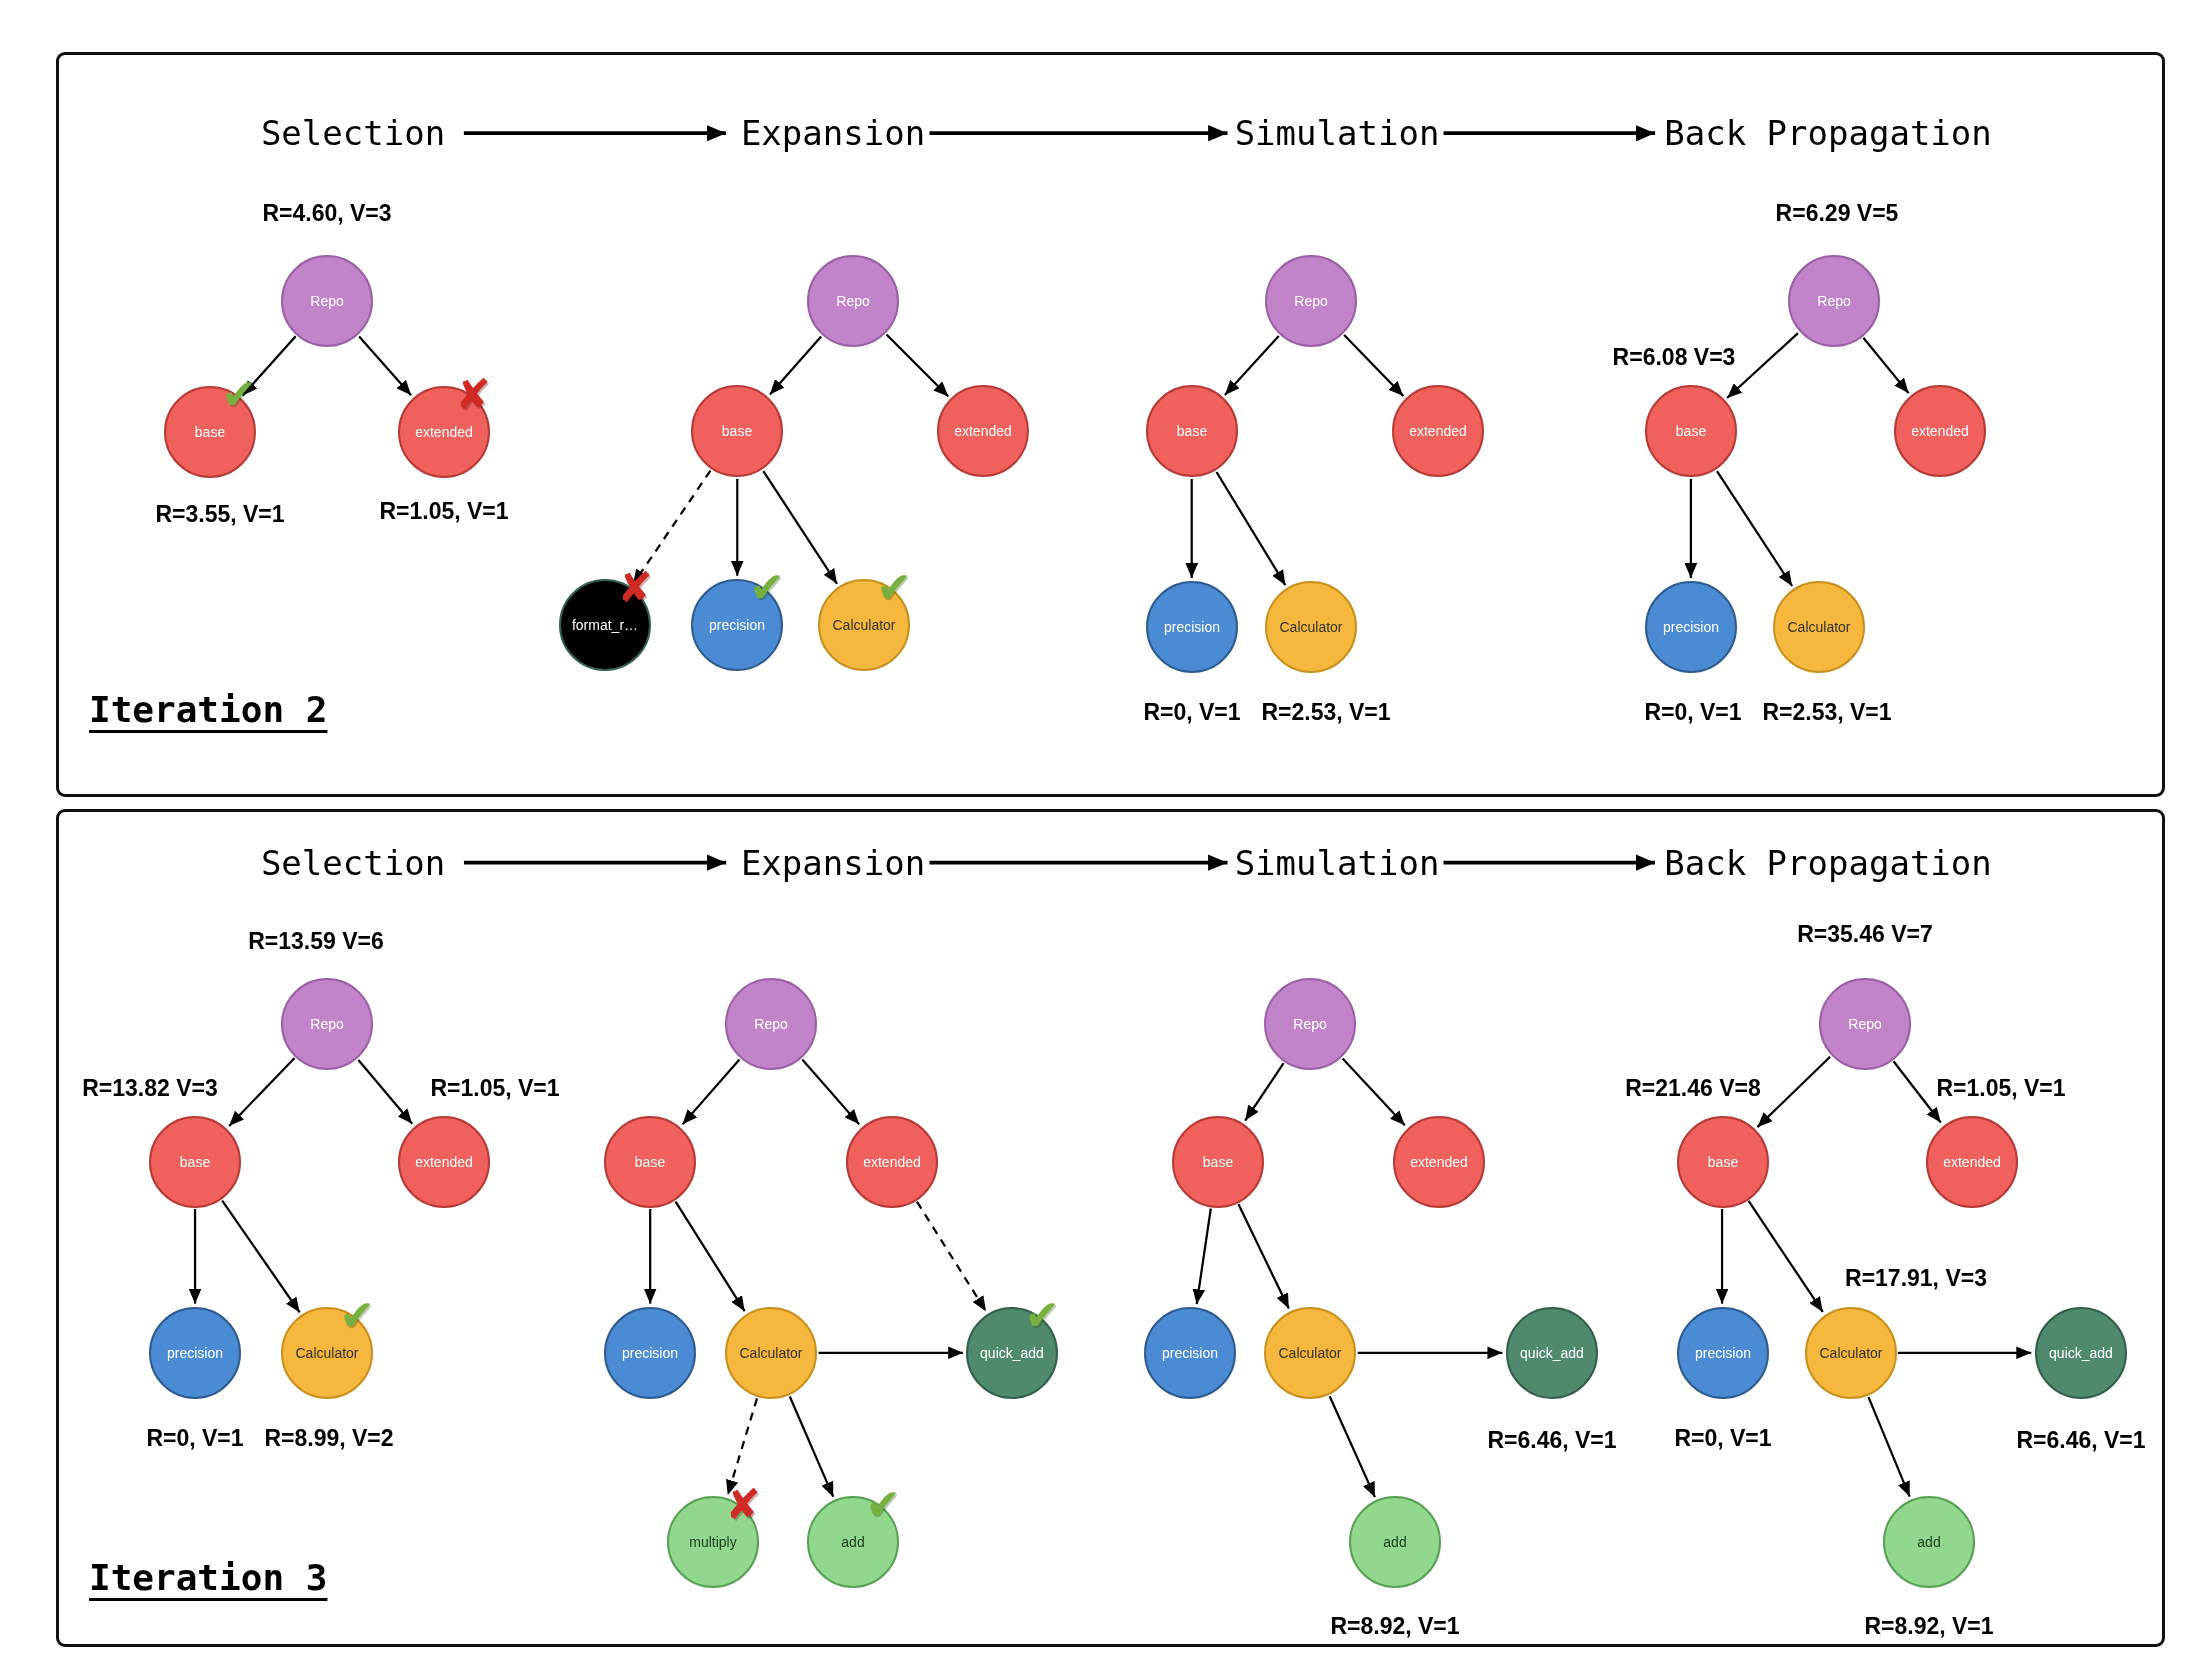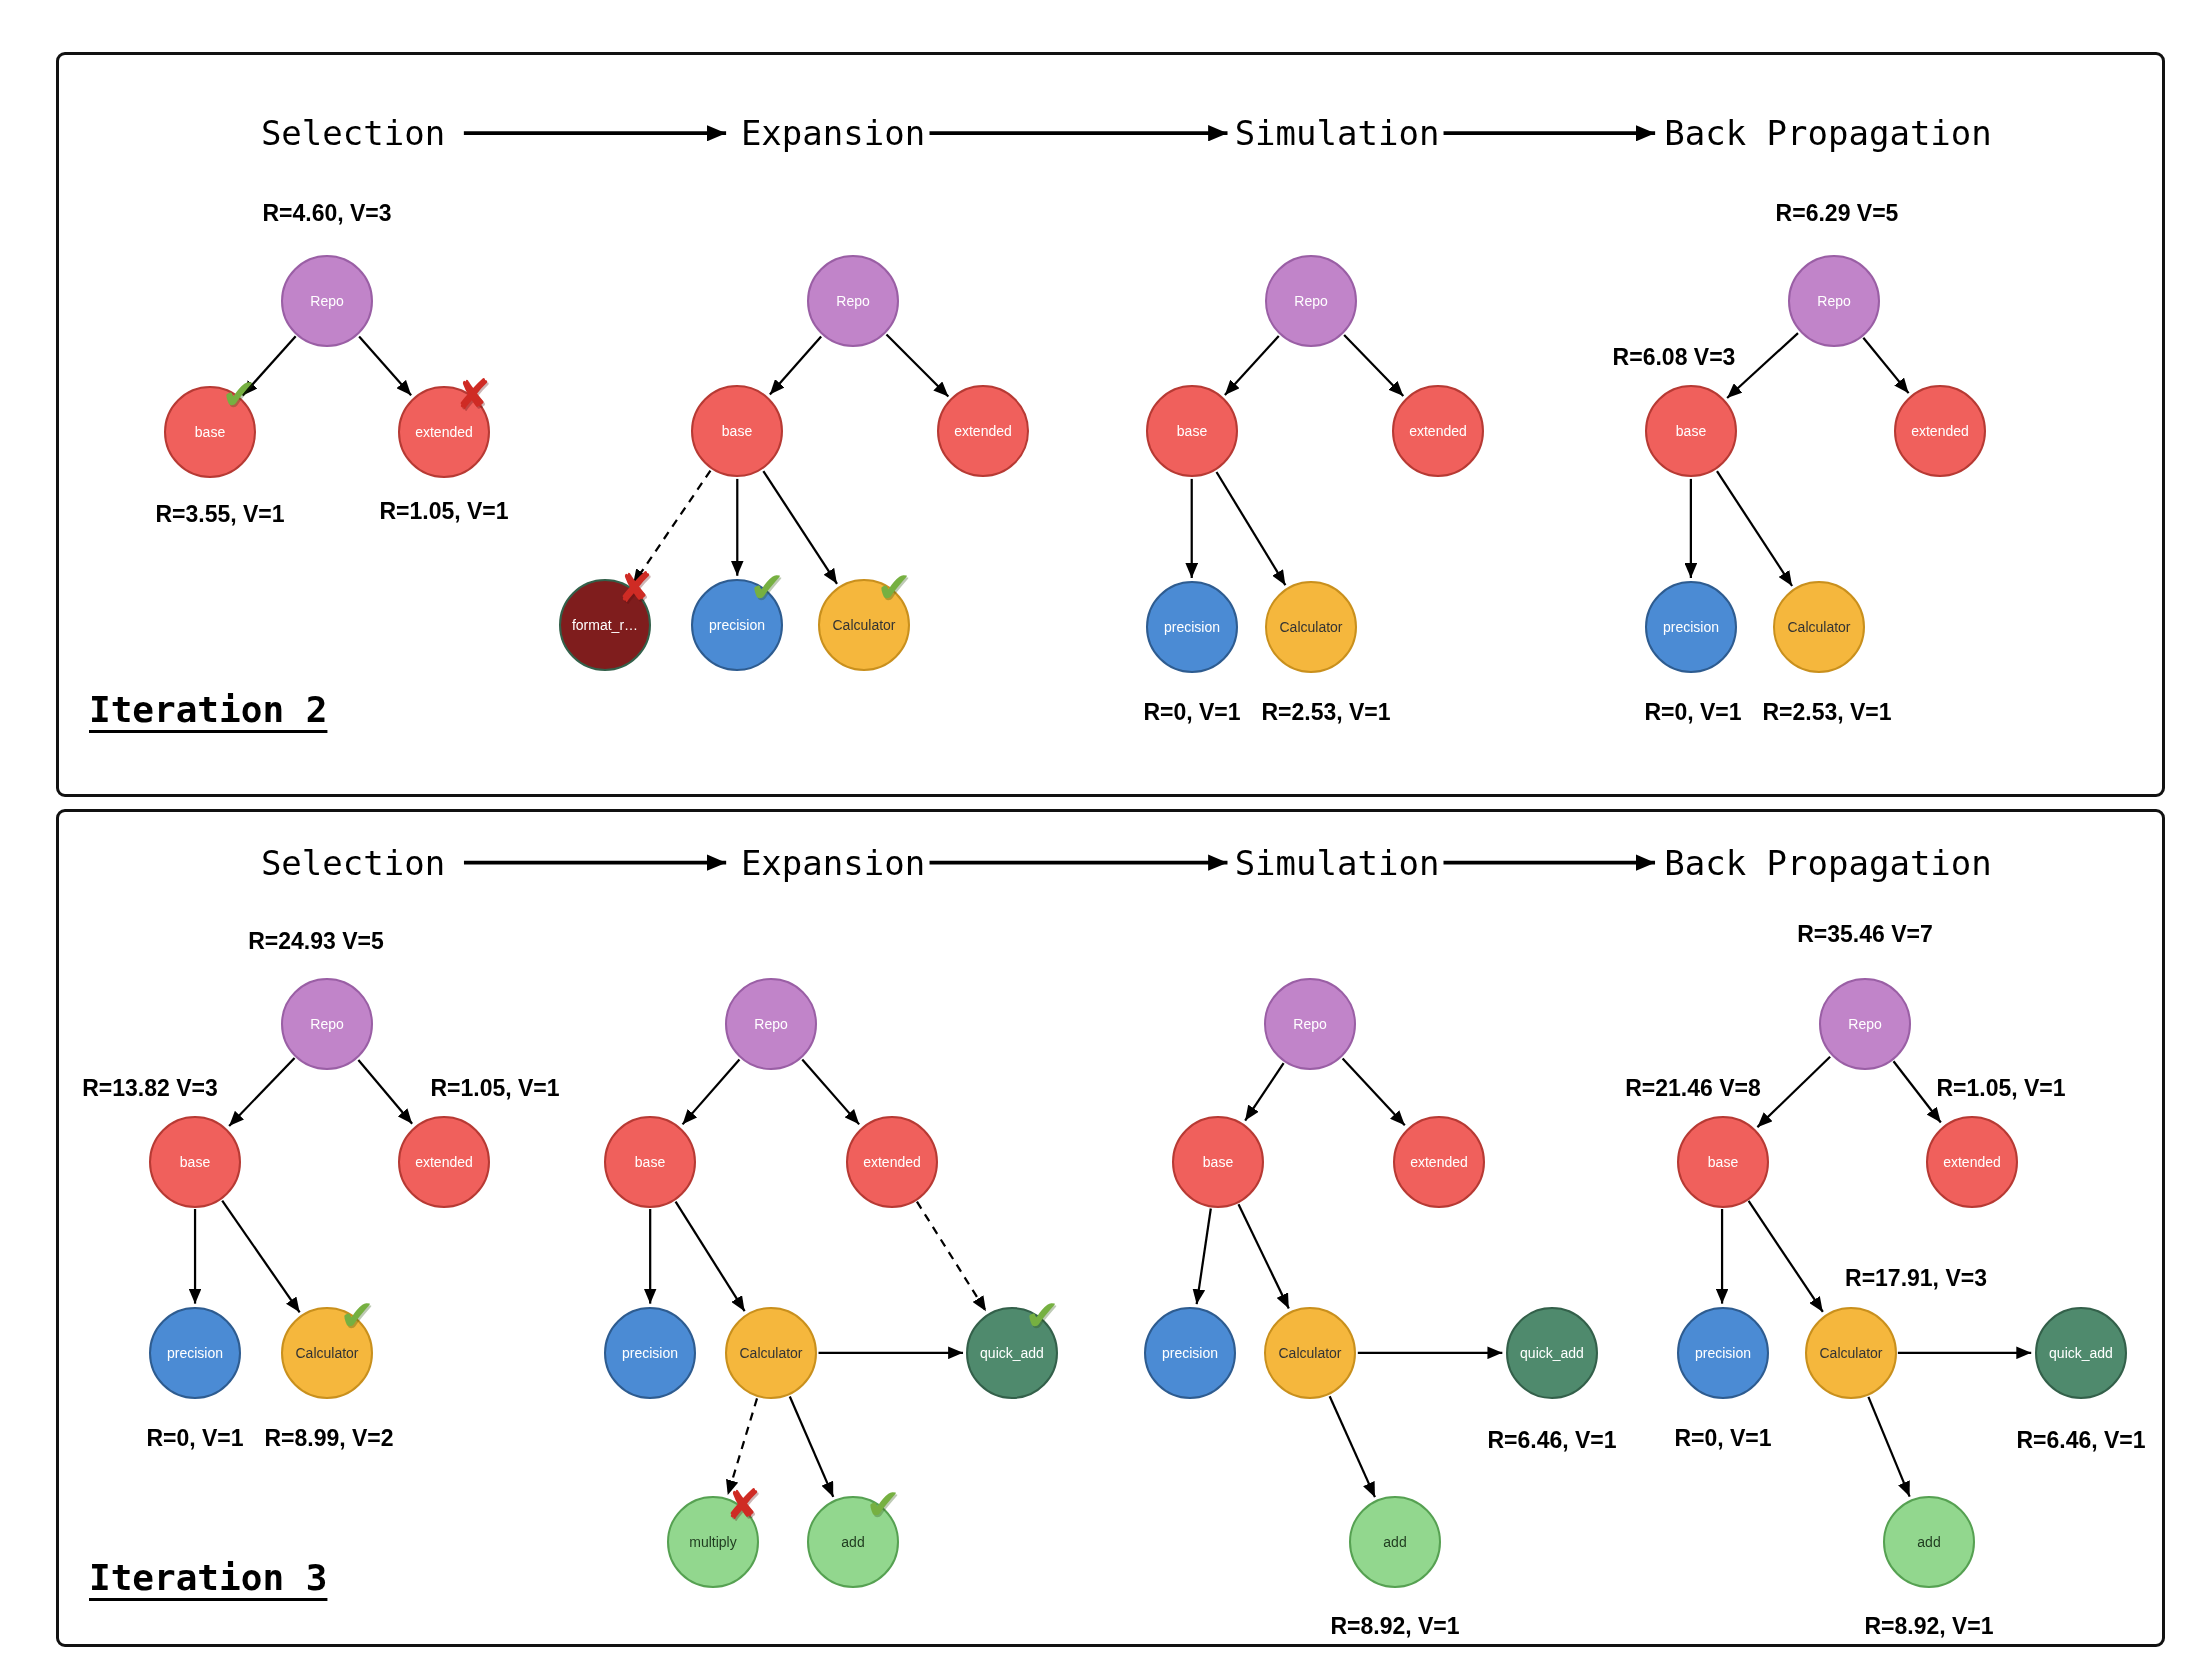--- a/index.html
+++ b/index.html
@@ -96,21 +96,21 @@
       <div class="value-label" style="left: 385px; top: 456px;">R=1.05, V=1</div>
       <div class="node" style="left: 794px; top: 246px; background: rgb(193, 132, 201); border-color: rgb(154, 95, 165); color: rgb(255, 255, 255);">
         <span>Repo</span>
       </div>
       <div class="node" style="left: 678px; top: 376px; background: rgb(240, 96, 92); border-color: rgb(183, 58, 52); color: rgb(255, 255, 255);">
         <span>base</span>
       </div>
       <div class="node" style="left: 924px; top: 376px; background: rgb(240, 96, 92); border-color: rgb(183, 58, 52); color: rgb(255, 255, 255);">
         <span>extended</span>
       </div>
-      <div class="node" style="left: 546px; top: 570px; background: #7f1d1d; border-color: rgb(51, 96, 74); color: rgb(255, 255, 255);">
+      <div class="node" style="left: 546px; top: 570px; background: #000000; border-color: rgb(51, 96, 74); color: rgb(255, 255, 255);">
         <span>format_r…</span>
       </div>
       <span class="mark x" style="left: 576px; top: 533px; color: rgb(207, 43, 36);">✘</span>
       <div class="node" style="left: 678px; top: 570px; background: rgb(75, 139, 212); border-color: rgb(46, 92, 144); color: rgb(255, 255, 255);">
         <span>precision</span>
       </div>
       <span class="mark check" style="left: 708px; top: 533px; color: rgb(118, 176, 65);">✔</span>
       <div class="node" style="left: 805px; top: 570px; background: rgb(245, 183, 61); border-color: rgb(201, 144, 29); color: rgb(51, 51, 51);">
         <span>Calculator</span>
       </div>
@@ -192,21 +192,21 @@
         <line x1="2428.4499462222134" y1="785.1455841946876" x2="2483.7859929583424" y2="919.0061162992284" stroke="#000000" stroke-width="3" marker-end="url(#ah-small-1)"></line>
       </svg>
     <div class="phase-title" style="left:294px; top:51px;">Selection</div>
     <div class="phase-title" style="left:774px; top:51px;">Expansion</div>
     <div class="phase-title" style="left:1278px; top:51px;">Simulation</div>
     <div class="phase-title" style="left:1769px; top:51px;">Back Propagation</div>
     <div class="iteration-label" style="left:30px; top:745px;">Iteration 3</div>
   <div class="node" style="left: 268px; top: 212px; background: rgb(193, 132, 201); border-color: rgb(154, 95, 165); color: rgb(255, 255, 255);">
         <span>Repo</span>
       </div>
-      <div class="value-label" style="left: 257px; top: 129px;">R=24.93 V=5</div>
+      <div class="value-label" style="left: 257px; top: 129px;">R=13.59 V=6</div>
       <div class="node" style="left: 136px; top: 350px; background: rgb(240, 96, 92); border-color: rgb(183, 58, 52); color: rgb(255, 255, 255);">
         <span>base</span>
       </div>
       <div class="value-label" style="left: 91px; top: 276px;">R=13.82 V=3</div>
       <div class="node" style="left: 385px; top: 350px; background: rgb(240, 96, 92); border-color: rgb(183, 58, 52); color: rgb(255, 255, 255);">
         <span>extended</span>
       </div>
       <div class="value-label" style="left: 436px; top: 276px;">R=1.05, V=1</div>
       <div class="node" style="left: 136px; top: 541px; background: rgb(75, 139, 212); border-color: rgb(46, 92, 144); color: rgb(255, 255, 255);">
         <span>precision</span>

